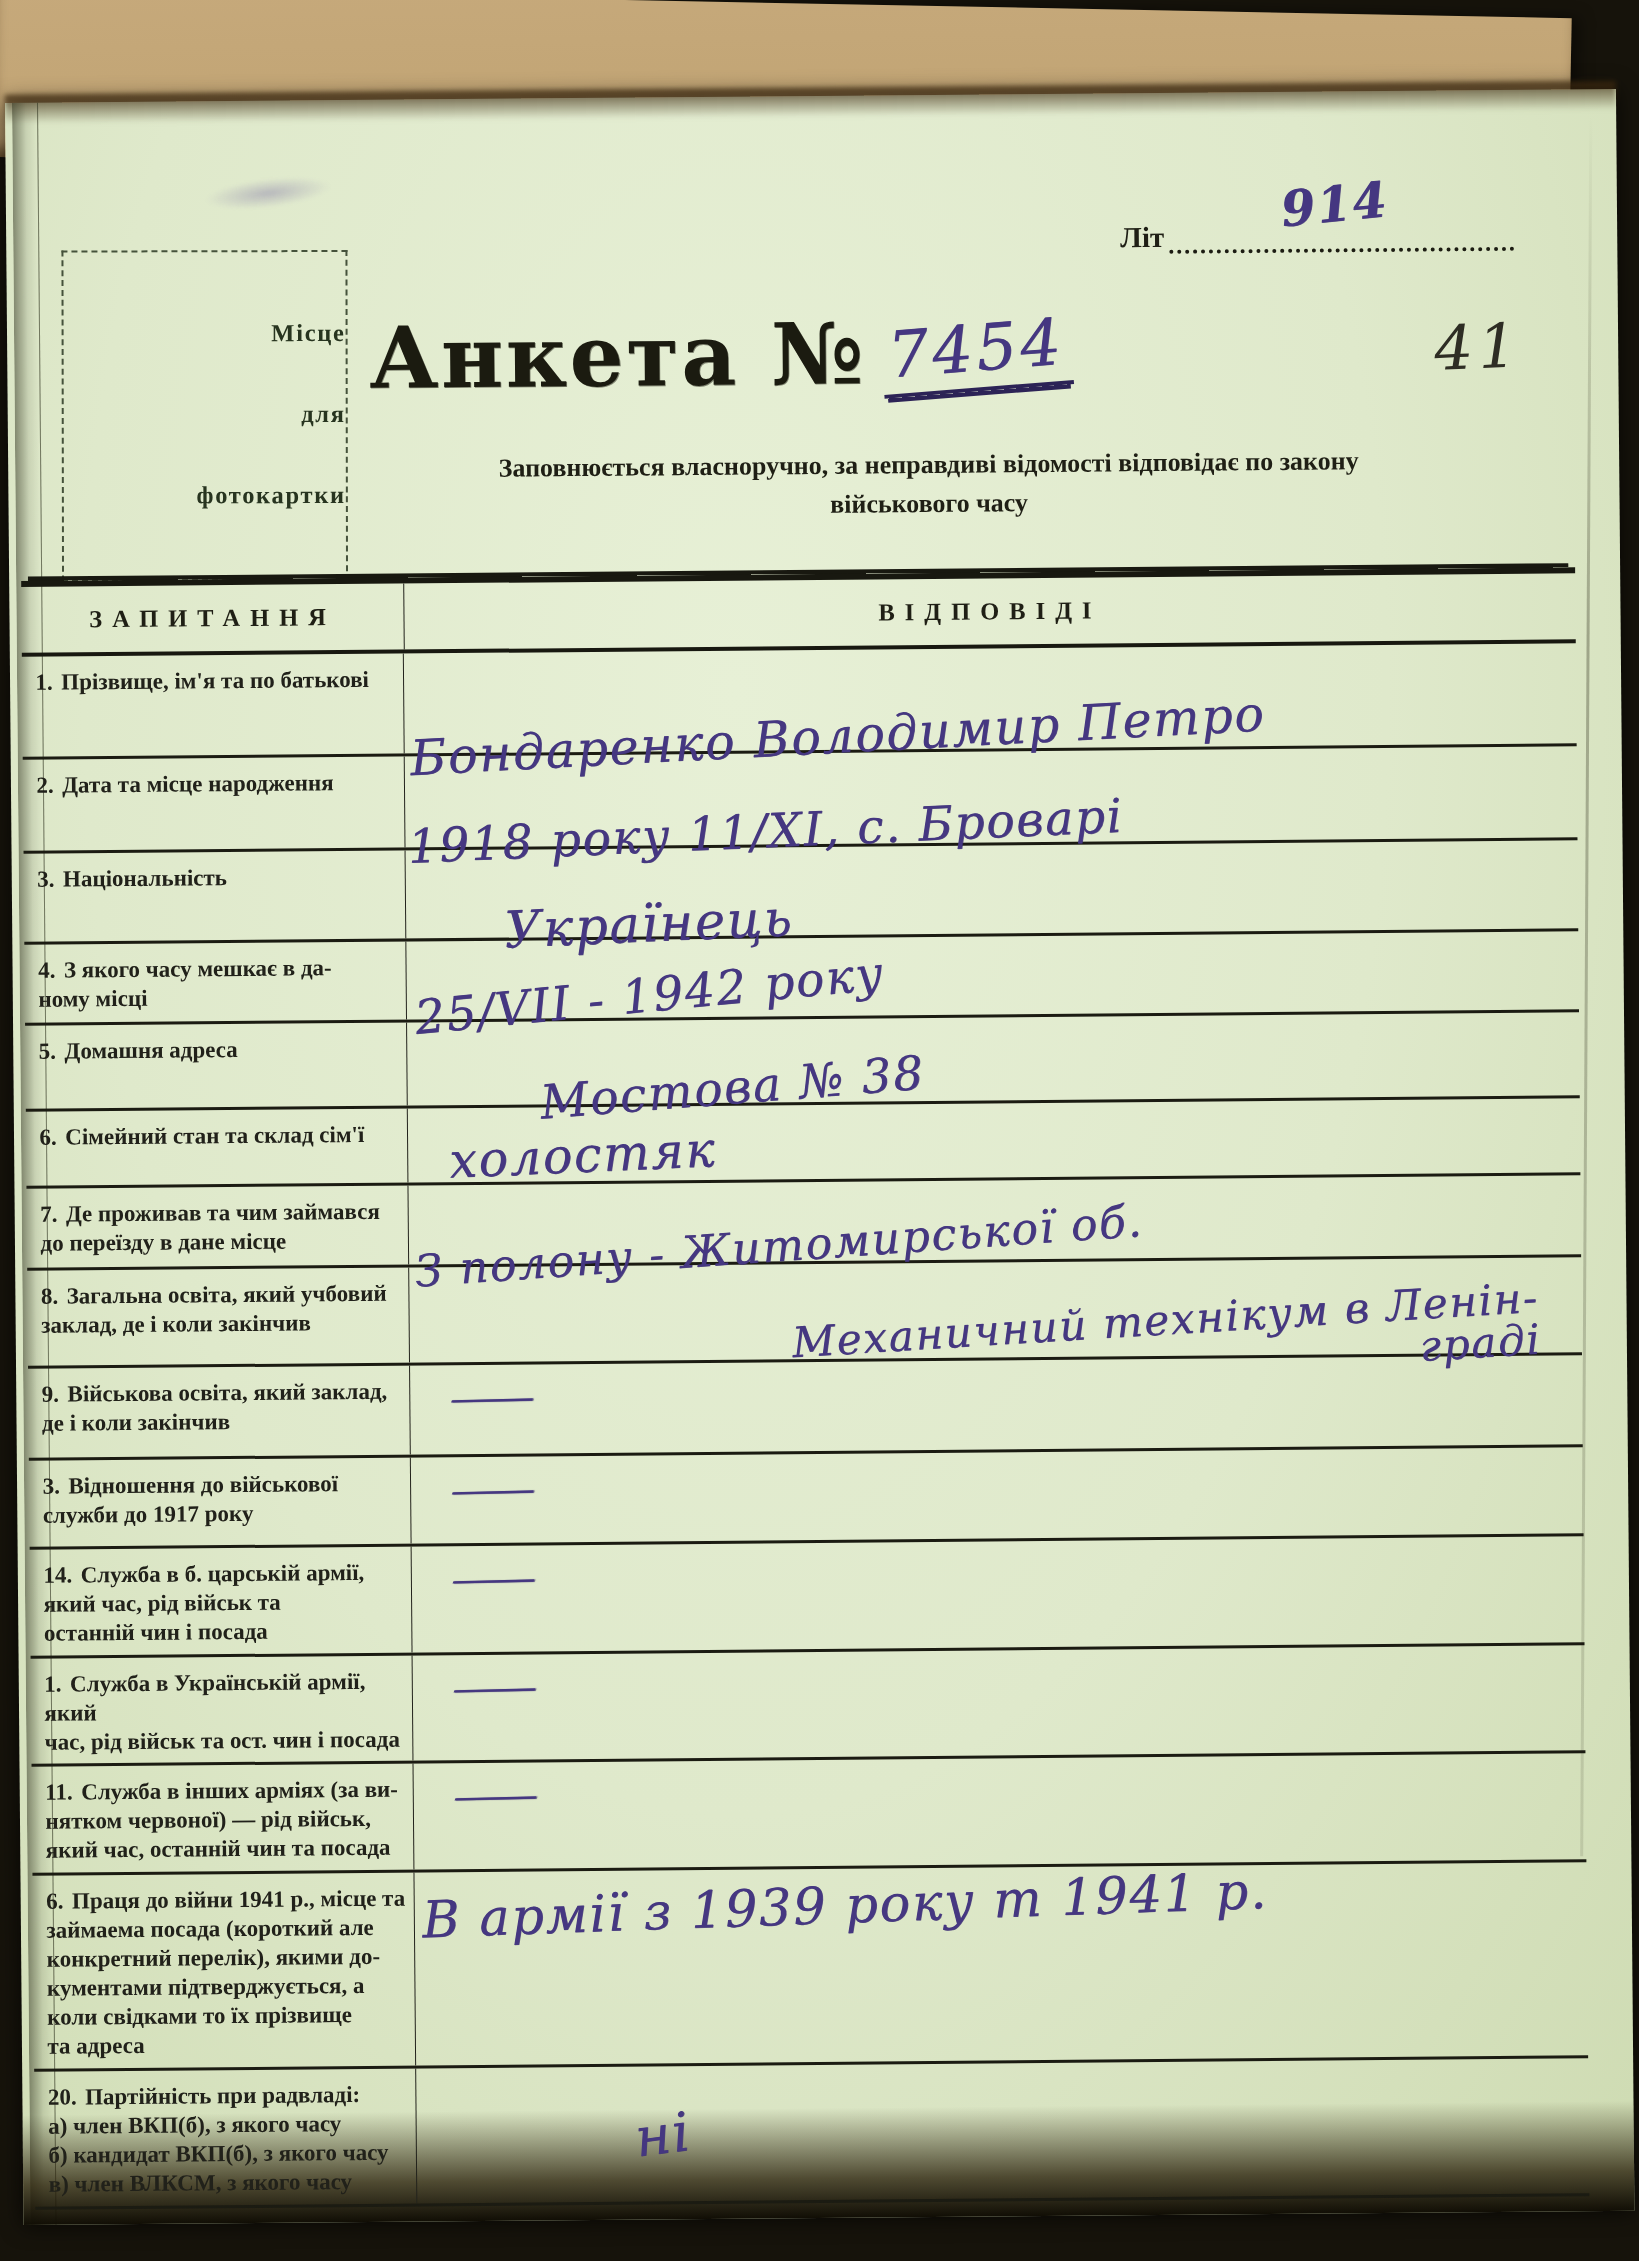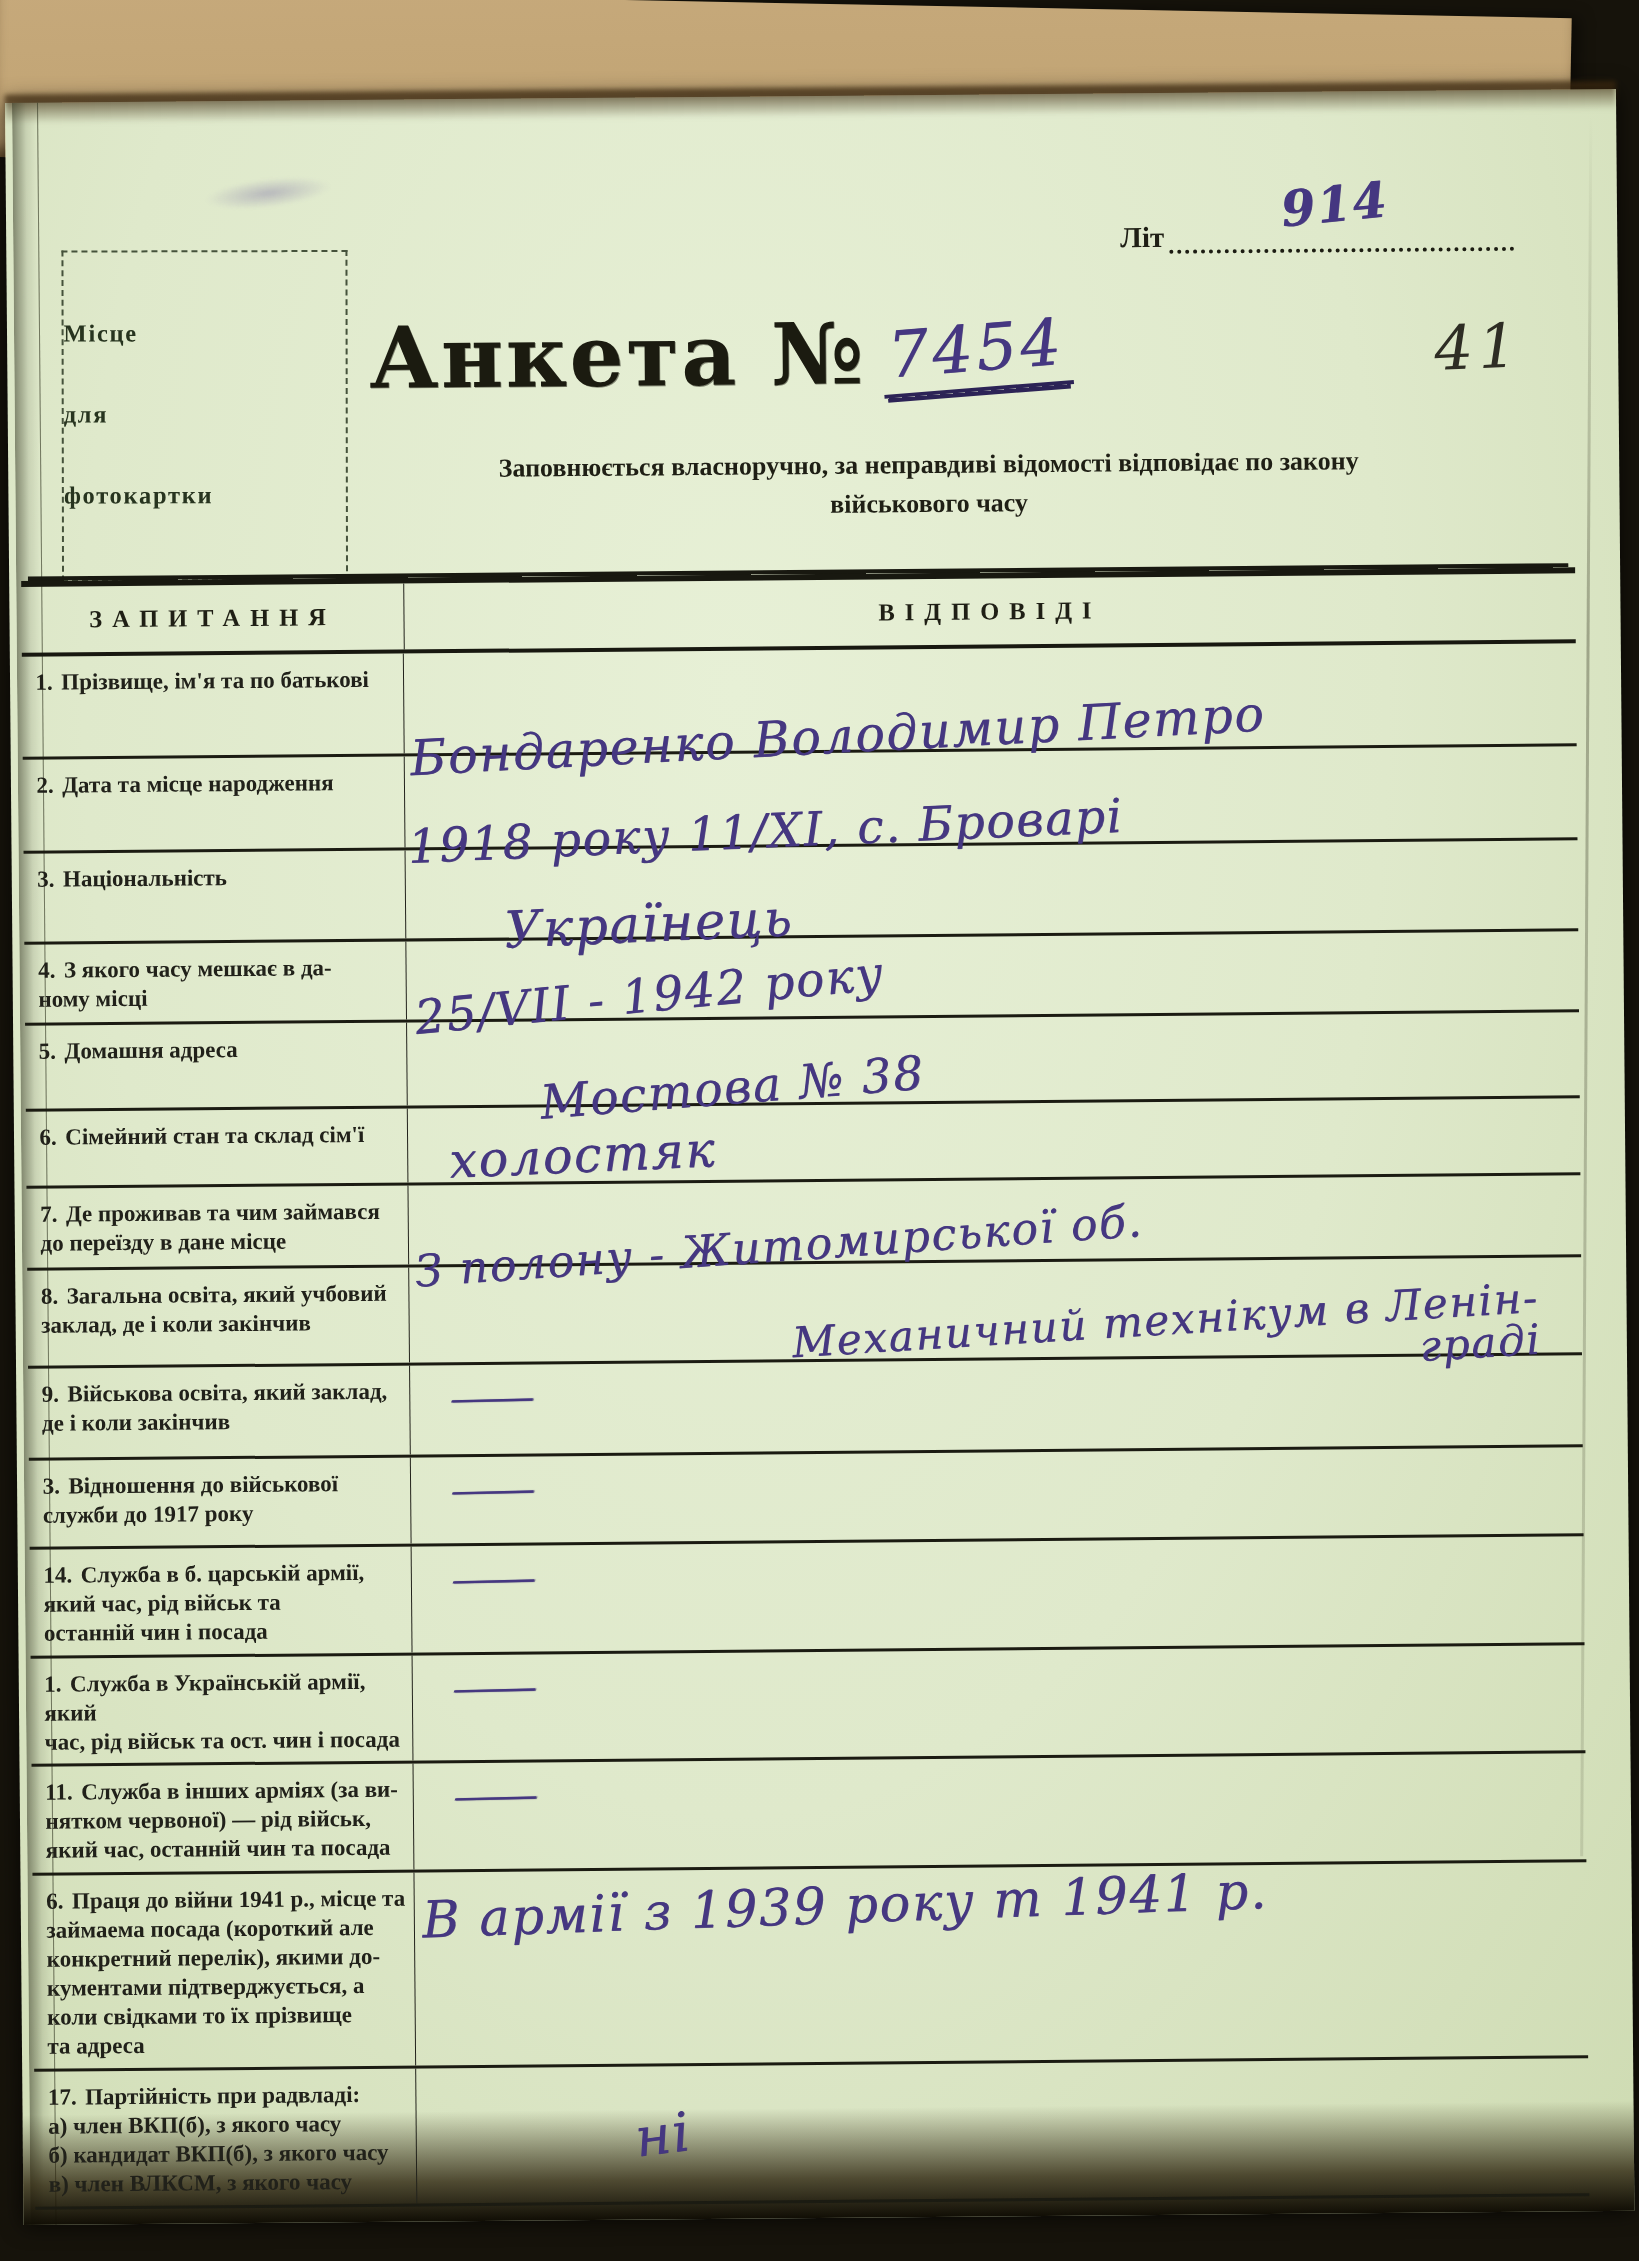--- a/index.html
+++ b/index.html
@@ -86,21 +86,21 @@
   .form-number{
     display:inline-block;position:relative;top:-12px;margin-left:12px;
     font-family:"DejaVu Serif",serif;font-style:italic;font-size:64px;
     color:var(--ink);letter-spacing:3.4px;transform:rotate(-4deg);
     border-bottom:4.2px solid #2c2356;box-shadow:0 7.6px 0 -3.4px #2c2356;
     padding:0 6.8px 1.7px 6.8px;text-shadow:0.5px 0.3px 0.6px rgba(58,44,110,.75);
   }
   .photo-box{
     position:absolute;left:54px;top:149px;width:286px;height:331px;
     border:2.5px dashed #45523b;transform:rotate(.4deg);
-    text-align:left;white-space:pre-line;
+    text-align:right;white-space:pre-line;
     font-size:24.5px;font-weight:bold;color:#27341f;line-height:3.3;
     padding-top:41px;box-sizing:border-box;letter-spacing:1.7px;
   }
   .subtitle{
     position:absolute;left:301px;top:350px;width:1239px;
     text-align:center;white-space:pre-line;
     font-size:26px;font-weight:bold;color:var(--print);line-height:1.5;
   }
   
   .form-table{
@@ -312,21 +312,21 @@
 конкретний перелік), якими до-
 кументами підтверджується, а
 коли свідками то їх прізвище
 та адреса</span></div>
     <div class="cell-a">
       <span class="hw answer">В армії з 1939 року т 1941 р.</span>
     </div>
   </div>
 
   <div class="row">
-    <div class="cell-q"><span class="num">17.</span><span class="qtext">Партійність при радвладі:
+    <div class="cell-q"><span class="num">20.</span><span class="qtext">Партійність при радвладі:
 а) член ВКП(б), з якого часу
 б) кандидат ВКП(б), з якого часу
 в) член ВЛКСМ, з якого часу</span></div>
     <div class="cell-a">
       <span class="hw answer">ні</span>
     </div>
   </div>
 </div>
   </div>
 </div>

